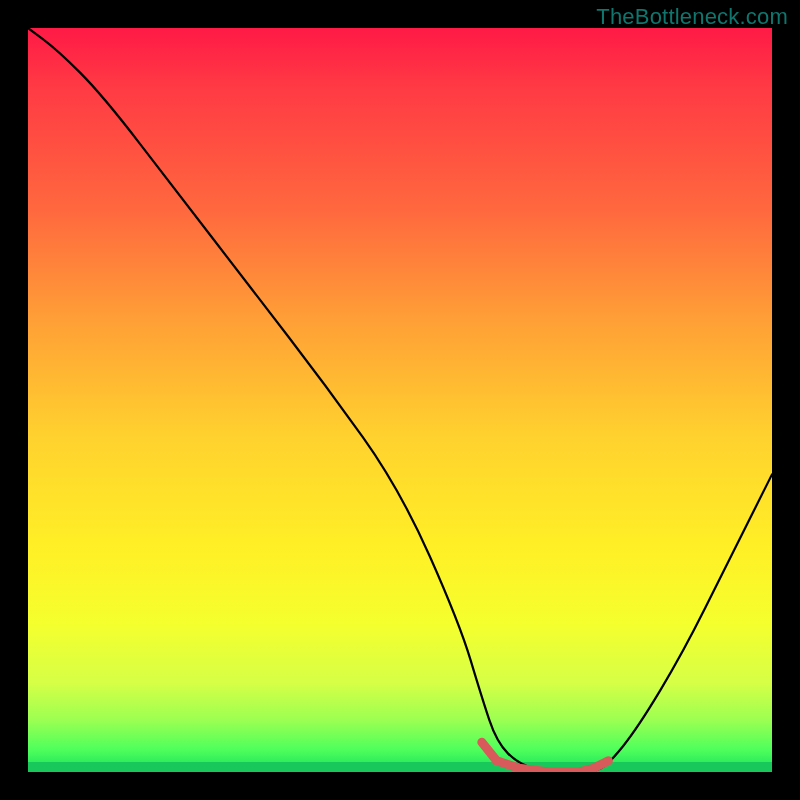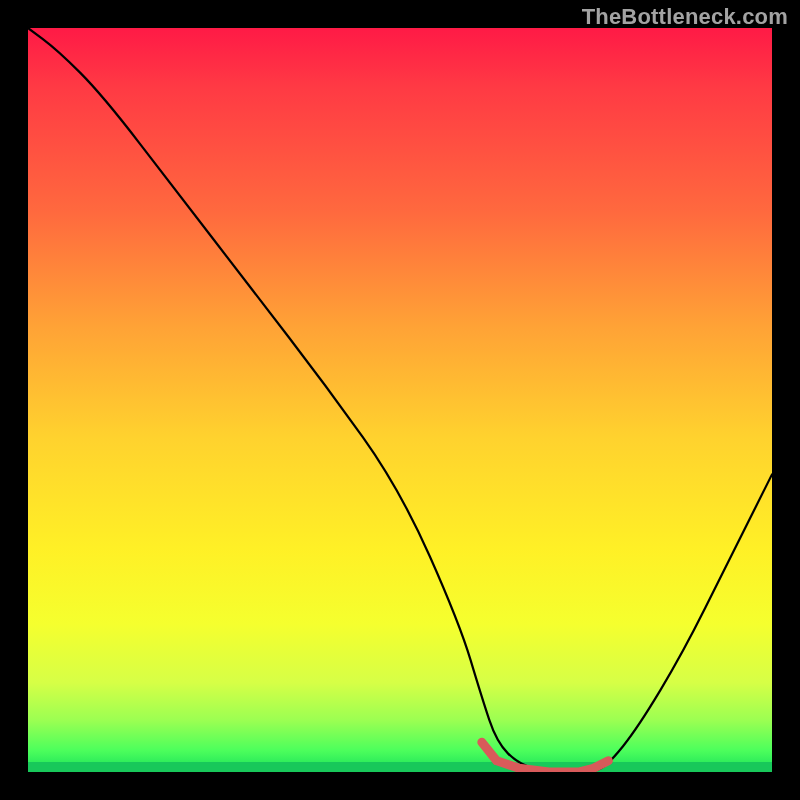--- a/index.html
+++ b/index.html
@@ -14,23 +14,23 @@
   .frame {
     position: relative;
     width: 800px;
     height: 800px;
     background: #000;
   }
   .watermark {
     position: absolute;
     top: 4px;
     right: 12px;
-    color: #a3a3a3;
+    color: #0f766e;
     font-size: 22px;
-    font-weight: bold;
+    font-weight: normal;
     letter-spacing: 0.2px;
     z-index: 20;
   }
   .plot-area {
     position: absolute;
     left: 28px;
     top: 28px;
     width: 744px;
     height: 744px;
     

